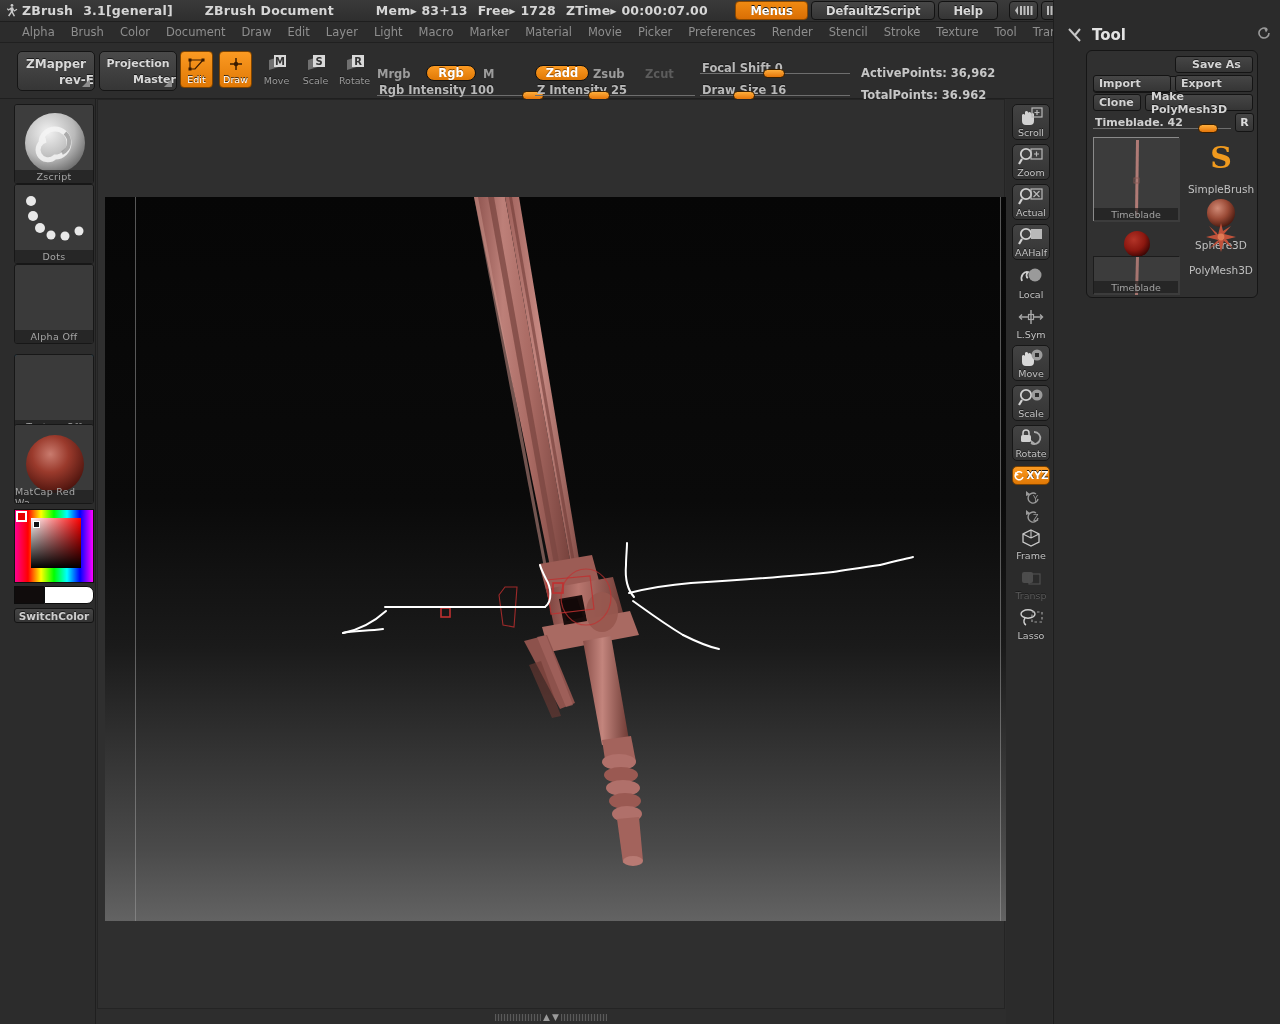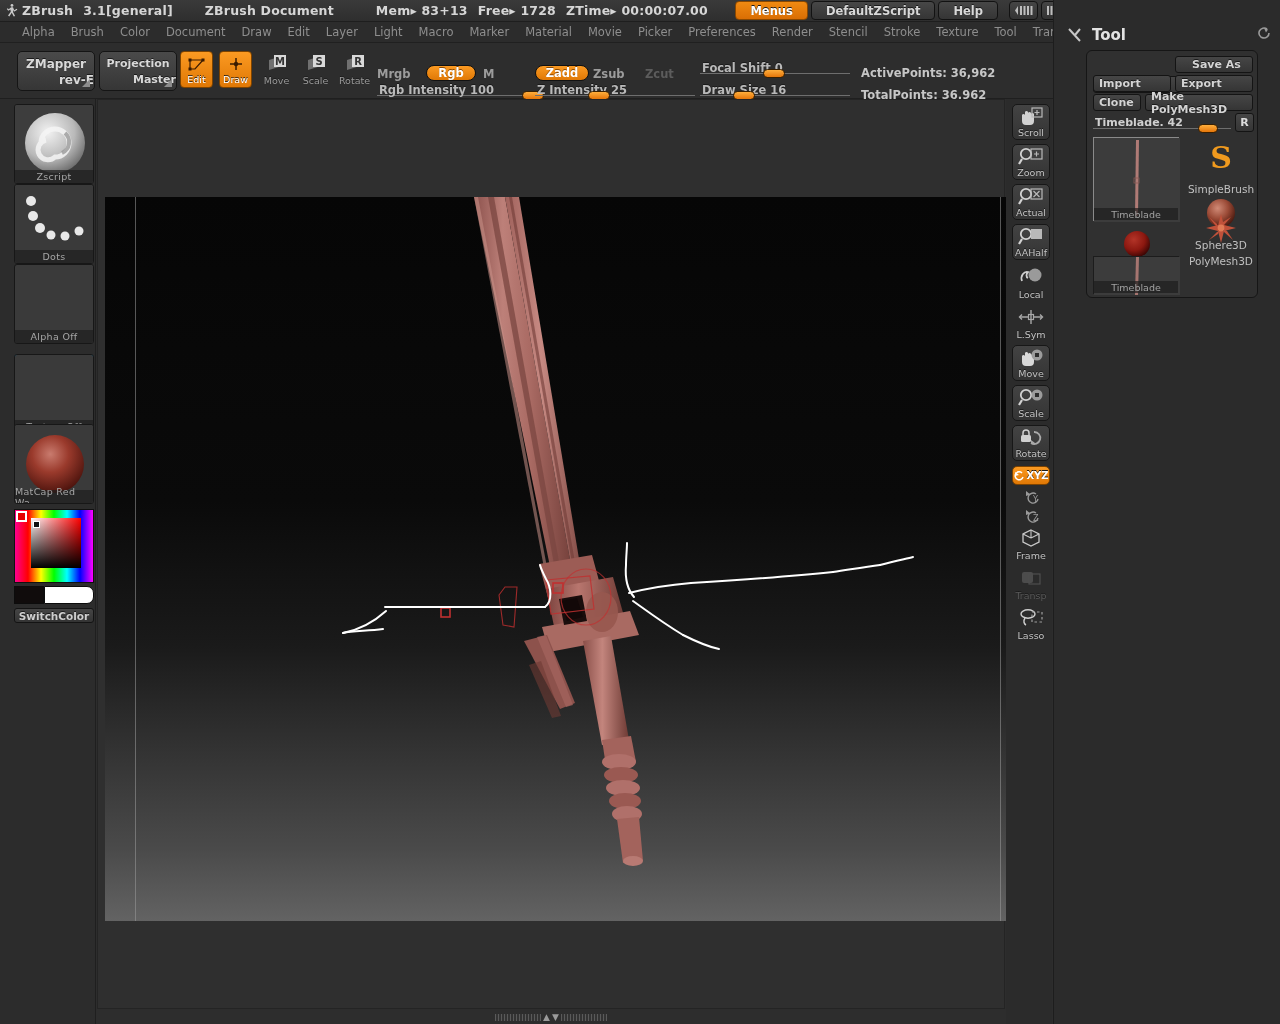--- a/index.html
+++ b/index.html
@@ -790,21 +790,21 @@
                   <stop offset="60%" stop-color="#8c1810"></stop>
                   <stop offset="100%" stop-color="#3c0604"></stop>
                 </radialGradient>
               </defs>
               <circle cx="17" cy="16" r="13" fill="url(#gzs)"></circle>
             </svg>
         </span>
         <span class="nm">ZSphere</span>
       </div>
 
-      <div class="titem" style="left:96px;top:156px;">
+      <div class="titem" style="left:96px;top:165px;">
         <span class="ic">
           <svg width="34" height="34" viewBox="0 0 34 34">
               <g fill="#c0513a">
                 <path d="M17 2 L20 14 L17 16 L14 14 Z"></path>
                 <path d="M32 16 L20 19 L18 16 L20 13 Z"></path>
                 <path d="M17 31 L14 19 L17 17 L20 19 Z"></path>
                 <path d="M2 16 L14 13 L16 16 L14 19 Z"></path>
                 <path d="M27 5 L20 13 L17.5 13 L19 10 Z"></path>
                 <path d="M29 28 L20 20 L20 17.5 L23 19 Z"></path>
                 <path d="M5 28 L13 20 L15 19 L14 22 Z"></path>

